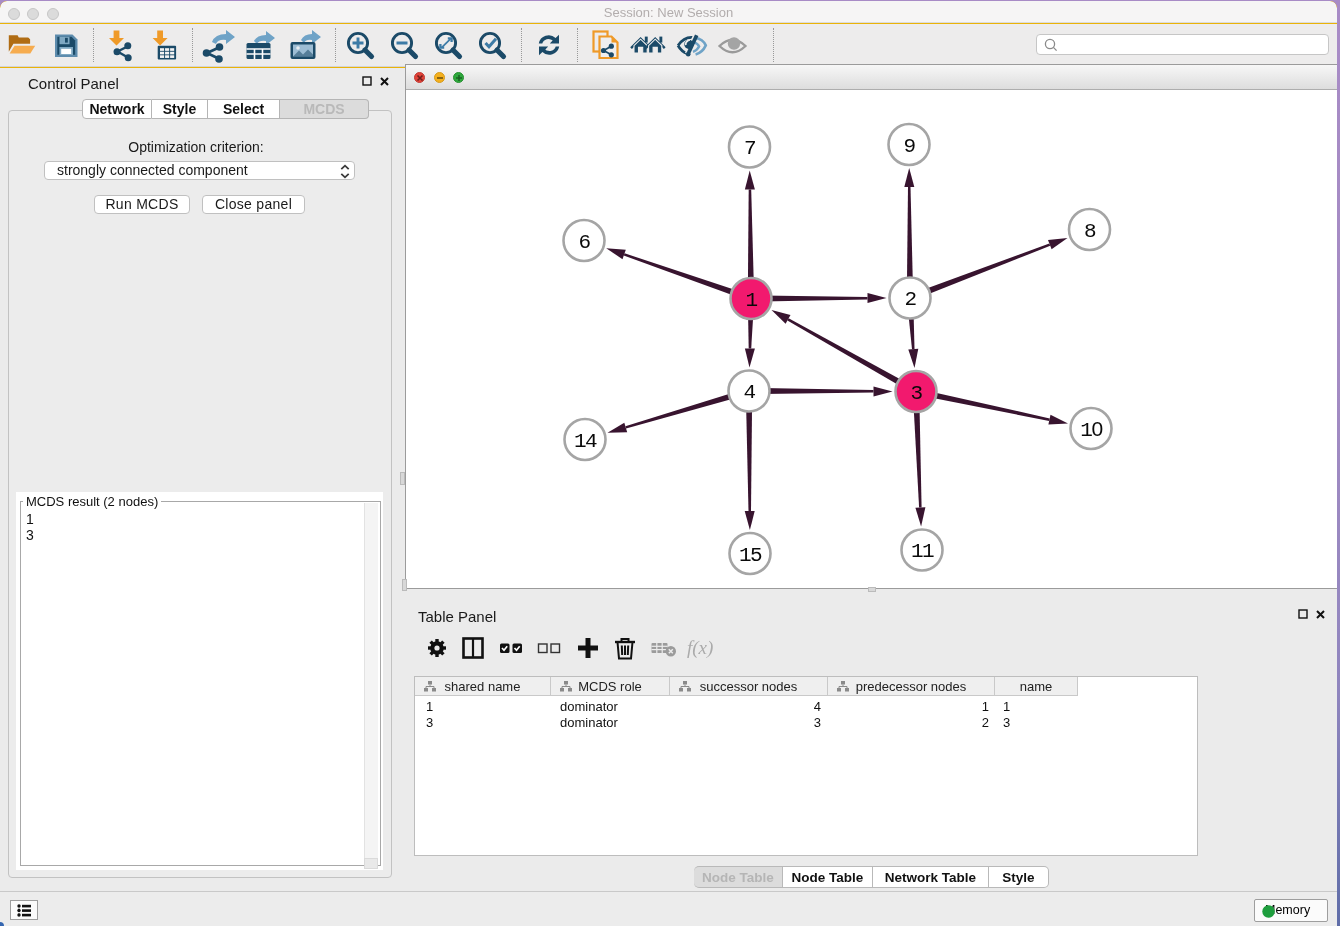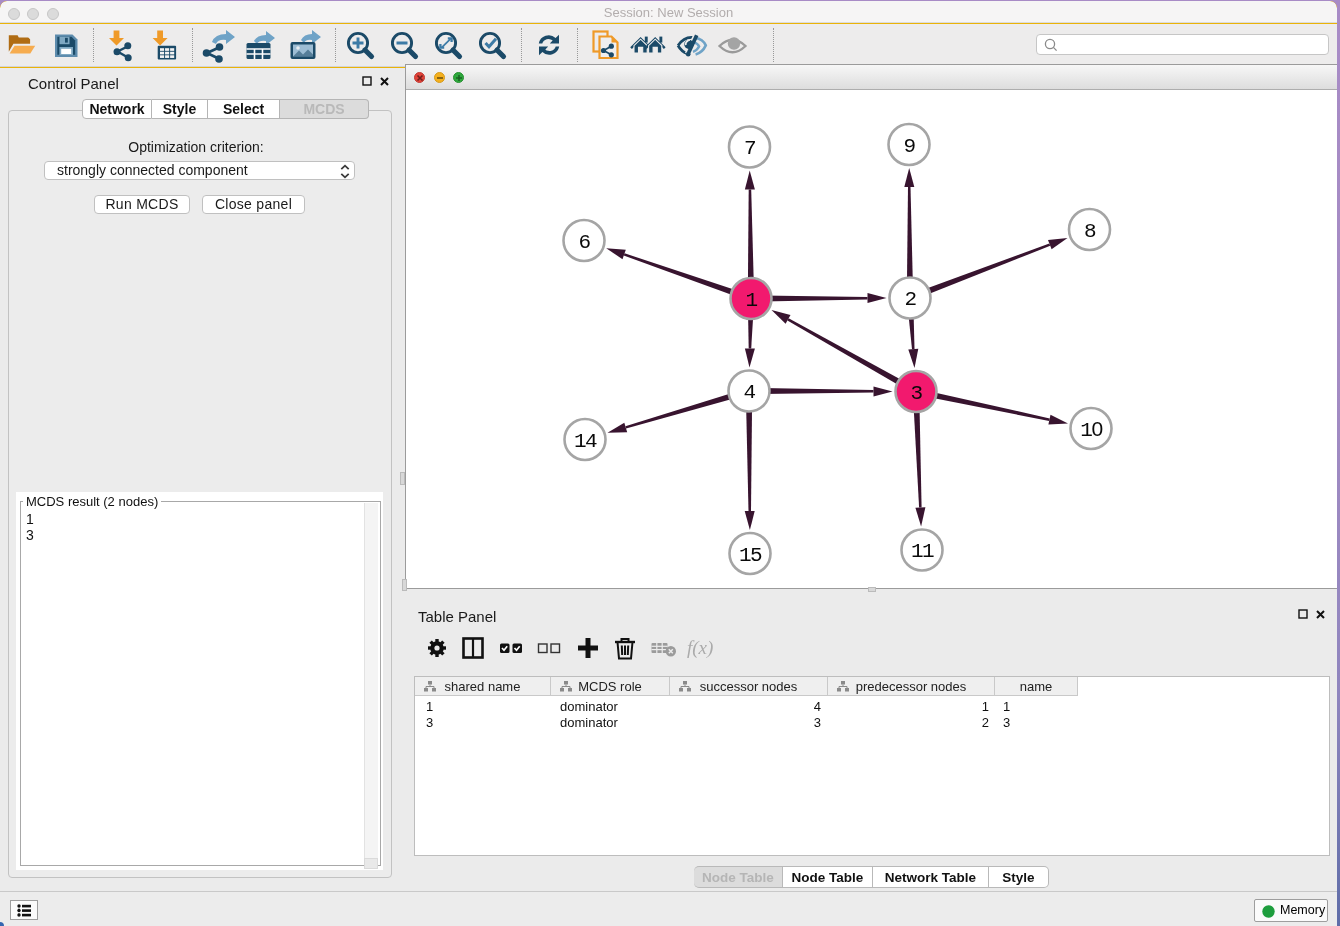--- a/index.html
+++ b/index.html
@@ -32,30 +32,30 @@
 #resultlabel{position:absolute;left:7px;top:2px;background:#fff;padding:0 3px;font-size:13px;color:#111}
 #resscroll{position:absolute;right:5px;top:11px;width:14px;height:361px;background:#F4F4F4;border-left:1px solid #E2E2E2}
 
 #scc{position:absolute;left:405px;top:-4px;width:934px;height:525px;border:1px solid #9B9B9B;background:#fff}
 #scctitle{position:absolute;left:0;top:0;width:100%;height:25px;background:linear-gradient(180deg,#F7F7F7,#DDDDDD);border-bottom:1px solid #ADADAD}
 .light{position:absolute;top:7px;width:11px;height:11px;border-radius:50%}
 #sccname{position:absolute;top:5px;width:100%;text-align:center;font-size:13px;font-weight:700;color:#111;letter-spacing:1px;text-indent:5px}
 
 #tp{position:absolute;left:406px;top:529px;width:931px;height:294px}
 .tpi{position:absolute;top:34px}
-#tbl{position:absolute;left:8px;top:79px;width:916px;height:180px;background:#fff;border:1px solid #BDBDBD}
+#tbl{position:absolute;left:8px;top:79px;width:784px;height:180px;background:#fff;border:1px solid #BDBDBD}
 #tblhead{position:absolute;left:0;top:0;width:663px;height:19px;background:#EFEFEF;border-bottom:1px solid #C9C9C9}
 .th{position:absolute;top:0;height:19px;border-right:1px solid #C9C9C9;font-size:13px;color:#222;text-align:center;line-height:19px}
 .shic{position:absolute;top:4px;width:12px;height:11px}
 .td{position:absolute;font-size:13px;color:#111;height:16px;line-height:16px}
 #btabs{position:absolute;left:288px;top:269px;display:flex;height:22px}
 .btab{border:1px solid #B9B9B9;border-left:none;background:#fff;font-size:13.5px;font-weight:700;display:flex;align-items:center;justify-content:center;color:#111}
 
 #status{position:absolute;left:0;top:890px;width:1337px;height:36px;background:#ECECEC;border-top:1px solid #C9C9C9}
-#memory{position:absolute;right:9px;top:7px;width:74px;height:23px;background:#FBFBFB;border:1px solid #9E9E9E;border-radius:2px;font-size:12.5px;line-height:21px;text-align:left;padding-left:25px}
+#memory{position:absolute;right:9px;top:7px;width:74px;height:23px;background:#FBFBFB;border:1px solid #9E9E9E;border-radius:2px;font-size:12.5px;line-height:21px;text-align:left;padding-left:10px}
 </style></head><body>
 <div id="win">
 <div id="titlebar">
 <div class="tl" style="left:8px"></div>
       <div class="tl" style="left:27px"></div>
       <div class="tl" style="left:47px"></div>
 <div id="title">Session: New Session</div>
 </div>
 <div id="toolbar">
       <svg class="tbi" style="left:2px" width="40" height="40" viewBox="0 0 40 40">

